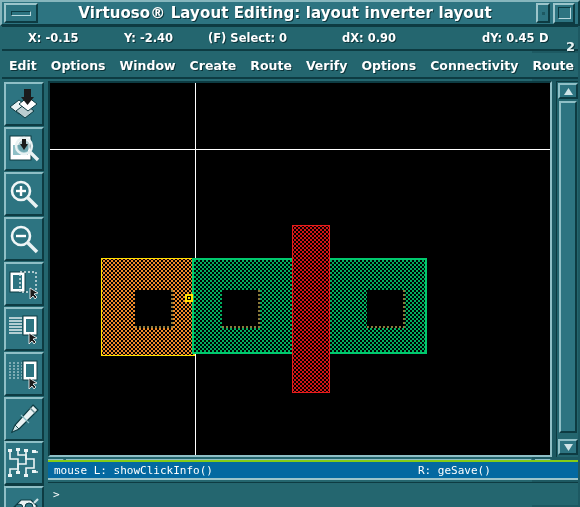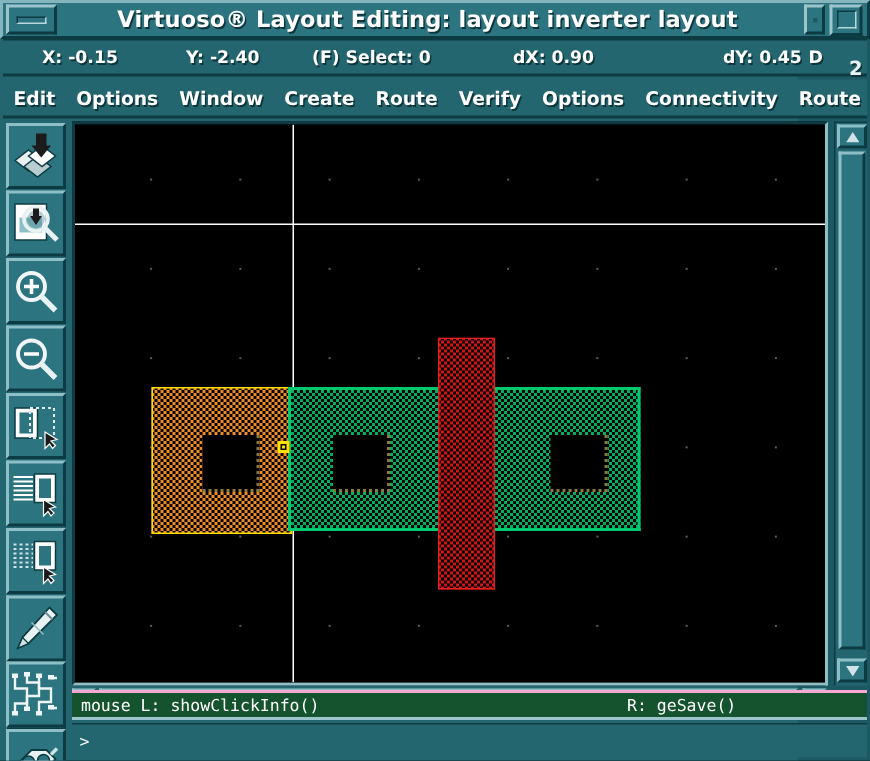--- a/index.html
+++ b/index.html
@@ -224,22 +224,22 @@
     border-top:2px solid #8fbfc6;
     border-left:2px solid #8fbfc6;
     border-bottom:2px solid #0d3b42;
     border-right:2px solid #0d3b42;
   }
   .arrow-g { fill:#cfe4e7; }
 
   
   .mouse-bar {
     position:absolute; left:48px; top:460px; width:530px; height:20px;
-    background:#14532d;
-    border-top:2px solid #f9a8d4;
+    background:#0369a1;
+    border-top:2px solid #84cc16;
     border-bottom:2px solid #9cc5cb;
     display:flex; align-items:center;
     color:#ffffff; font-family:"DejaVu Sans Mono", monospace;
     font-size:11px;
   }
   .mouse-cell { position:absolute; white-space:nowrap; }
   .cmd-bar {
     position:absolute; left:48px; top:482px; width:530px; height:23px;
     background:#24666f;
     border-top:1px solid #0d3b42;

